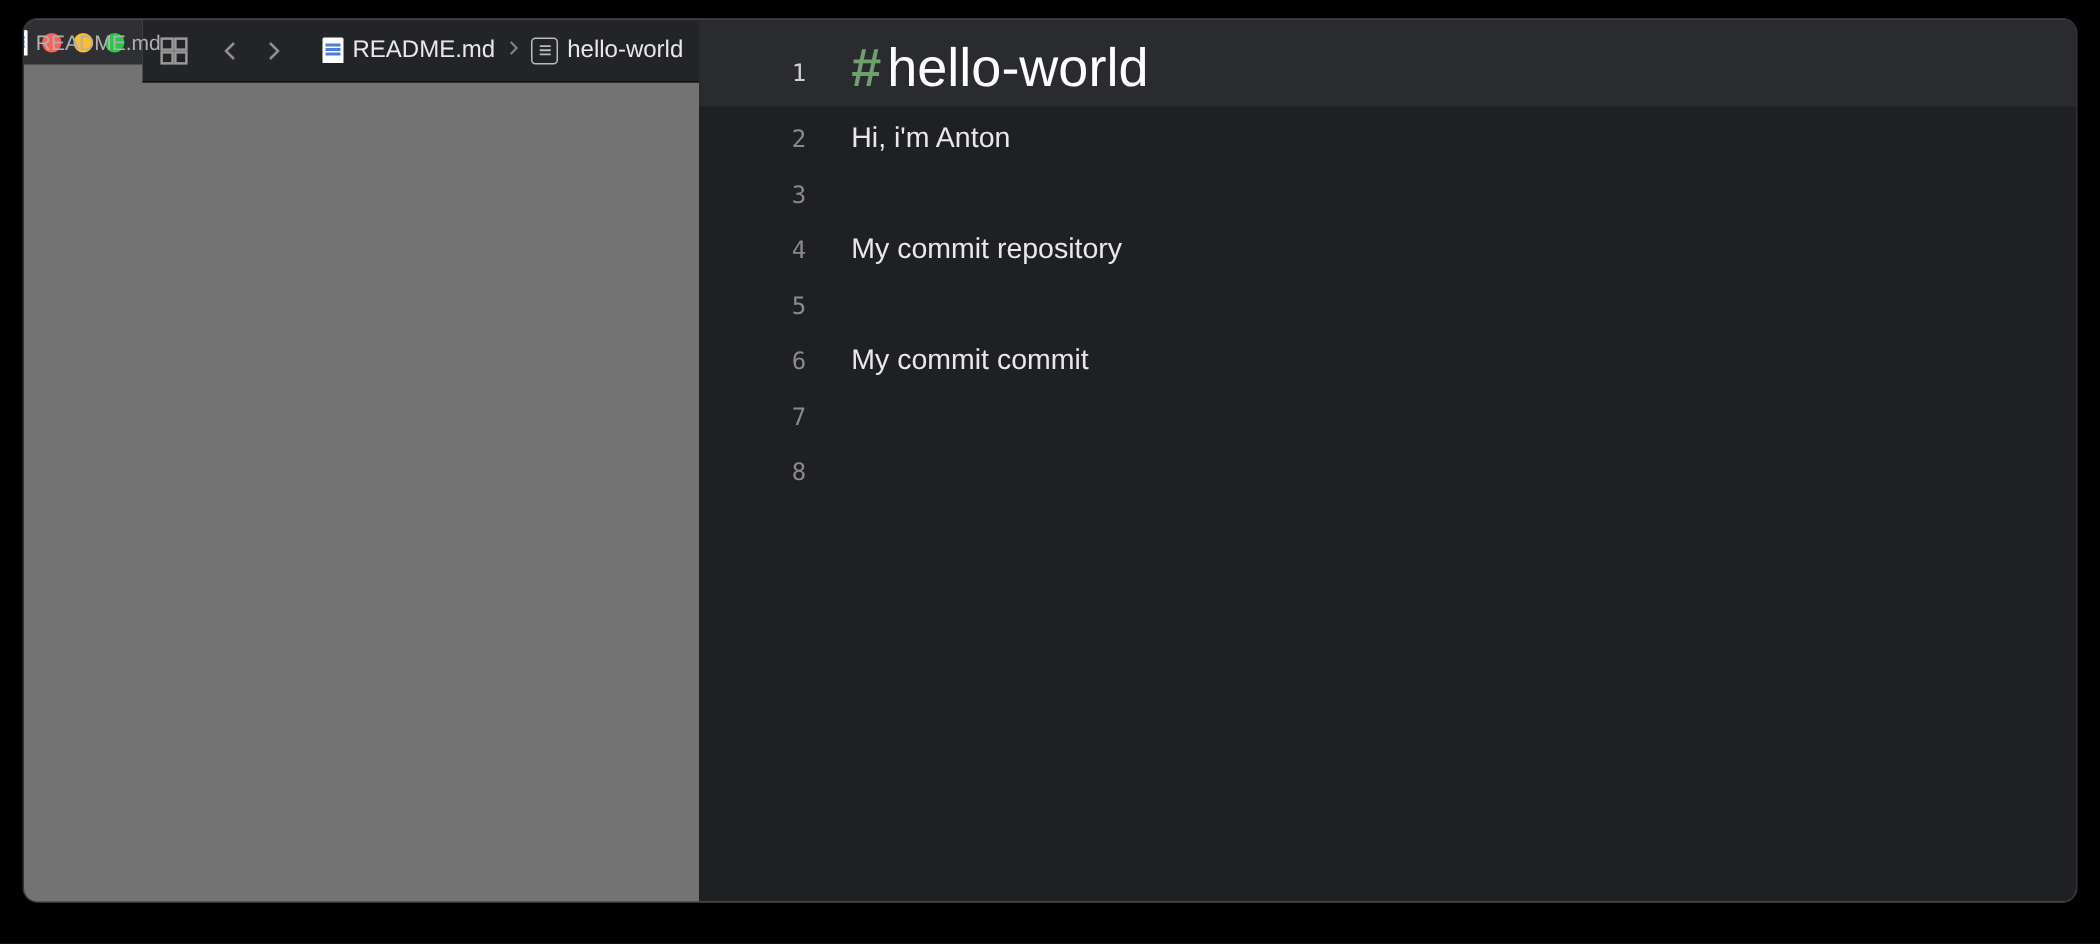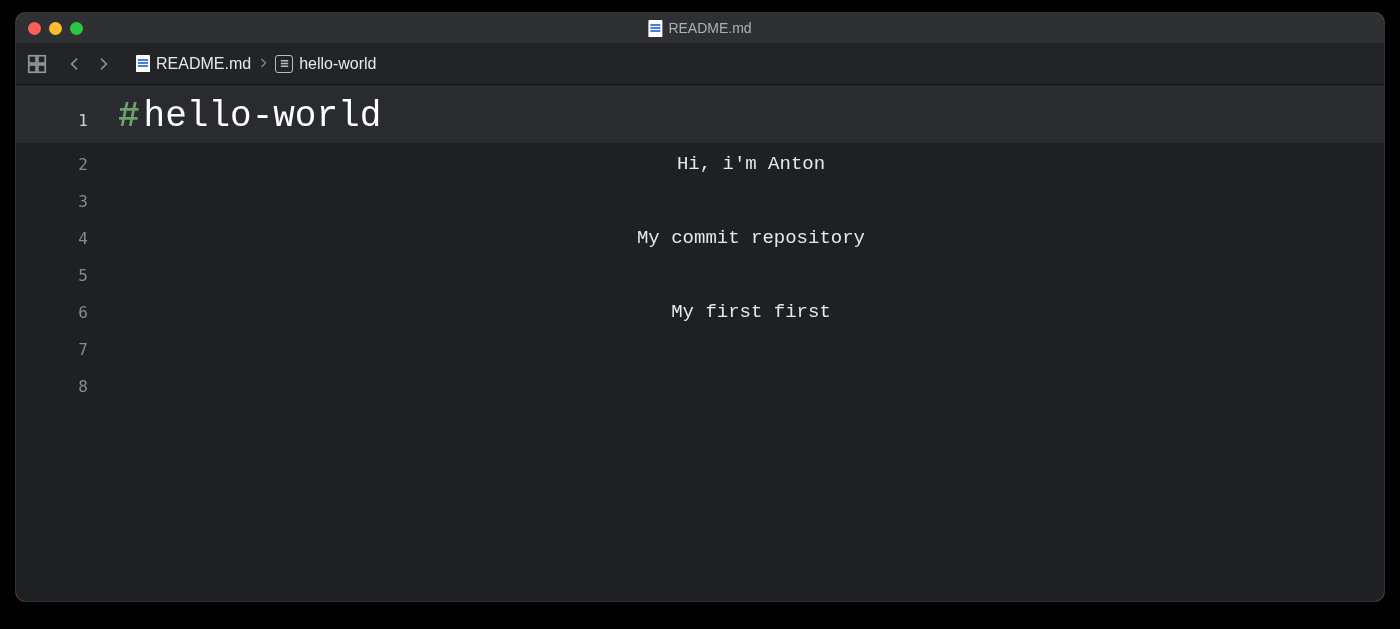--- a/index.html
+++ b/index.html
@@ -10,26 +10,26 @@
       height: 629px;
       overflow: hidden;
       display: flex;
       align-items: flex-start;
       justify-content: center;
       padding-top: 12px;
     }
     .window {
       width: 1370px;
       height: 590px;
-      background: #ef4444;
+      background: #737373;
       border-radius: 10px;
       overflow: hidden;
       box-shadow: 0 10px 40px rgba(0,0,0,0.7);
       display: flex;
-      flex-direction: column;
+      flex-direction: row;
       border: 1px solid #333;
     }
     .titlebar {
       height: 30px;
       background: #2f3033;
       display: flex;
       align-items: center;
       position: relative;
       padding: 0 12px;
     }
@@ -128,28 +128,27 @@
       height: 31px;
       line-height: 31px;
       padding-right: 18px;
       font-family: ui-monospace, Menlo, monospace;
     }
     .line-num.first { height: 52px; line-height: 60px; }
     .code {
       flex: 1;
       padding-top: 6px;
       color: #e8e8e8;
-      font-family: Liberation Mono, monospace;
+      font-family: Liberation Sans, sans-serif;
     }
     .code-line {
       height: 31px;
       line-height: 31px;
       font-size: 19px;
       padding-left: 12px;
-      text-align: center;
     }
     .row { display:flex; }
     .row.first { background:#2a2b2e; }
     .row.first .line-num { color:#d0d0d0; }
     .heading-line {
       height: 52px;
       line-height: 52px;
       font-size: 36px;
       font-weight: 500;
       padding-left: 12px;
@@ -256,21 +255,21 @@
           </div>
         <div class="code">
             <div class="code-line"></div>
           </div>
       </div>
       <div class="row">
         <div class="gutter">
             <div class="line-num">6</div>
           </div>
         <div class="code">
-            <div class="code-line">My first first</div>
+            <div class="code-line">My commit commit</div>
           </div>
       </div>
       <div class="row">
         <div class="gutter">
             <div class="line-num">7</div>
           </div>
         <div class="code">
             <div class="code-line"></div>
           </div>
       </div>

